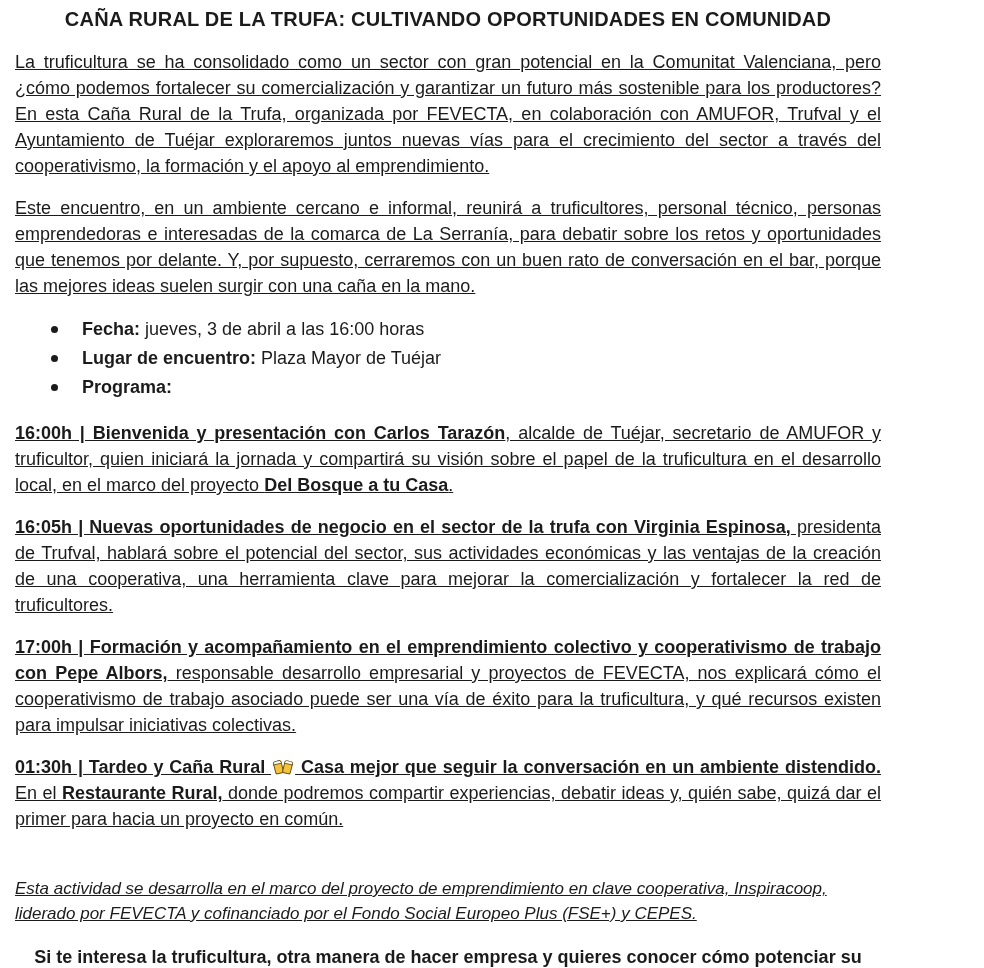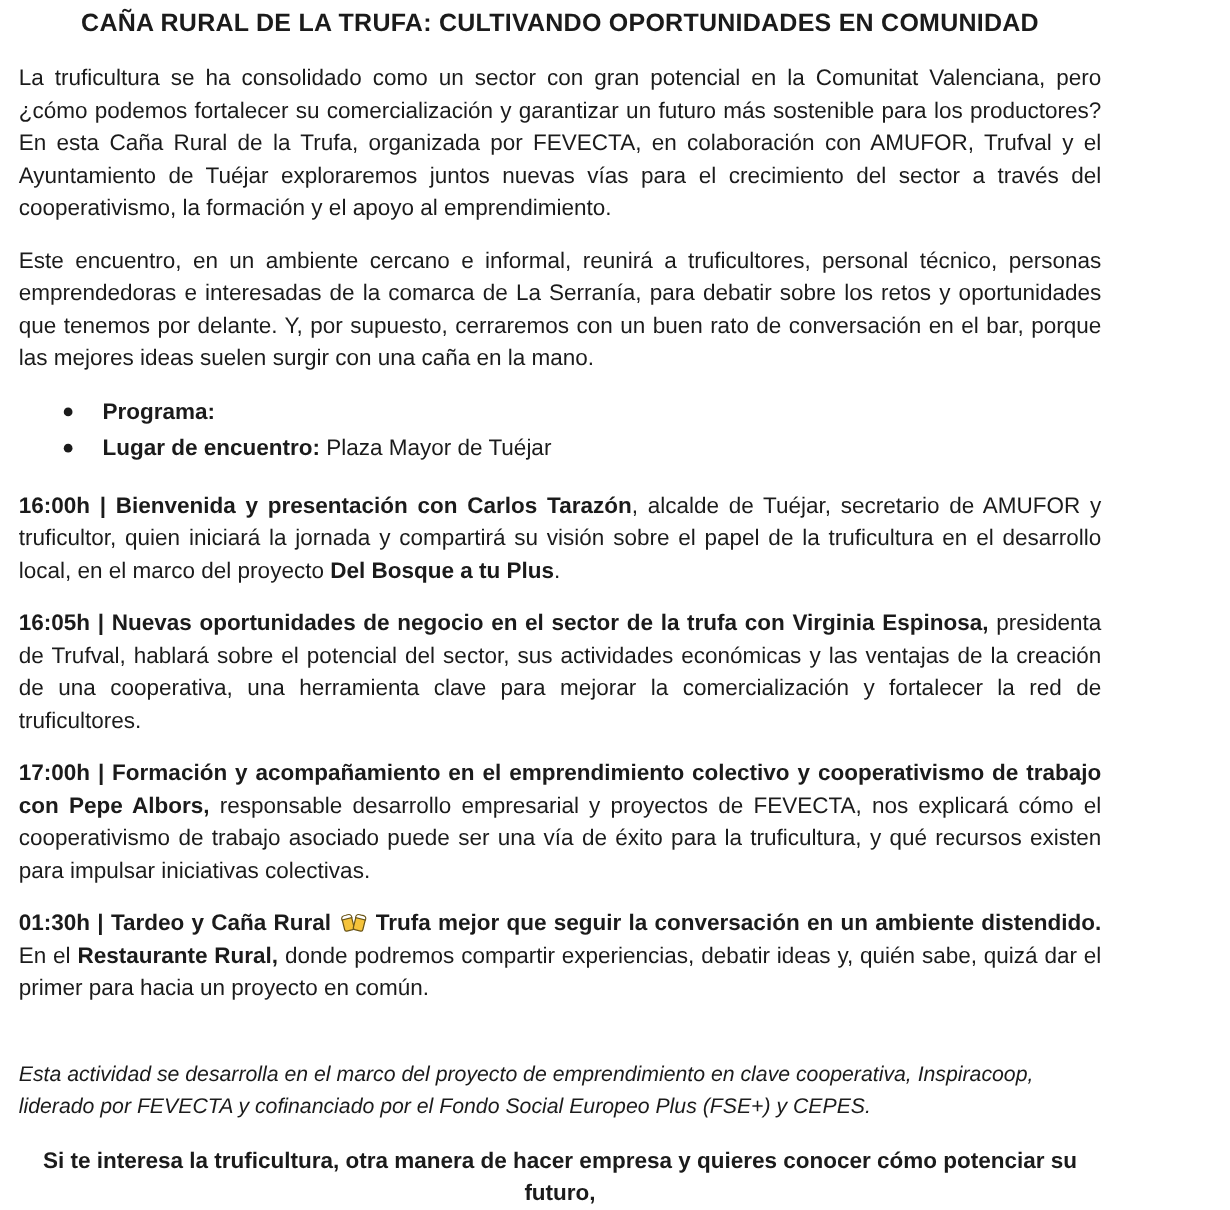--- a/index.html
+++ b/index.html
@@ -26,20 +26,21 @@
     font-weight: 700;
     text-align: center;
     letter-spacing: 0.2px;
     margin: 2px 0 18px 0;
   }
   .para {
     font-size: 18px;
     line-height: 26px;
     text-align: justify;
     margin: 0 0 16px 0;
+    text-decoration: underline;
   }
   .details-list {
     list-style: none;
     margin: 4px 0 18px 34px;
     padding: 0;
   }
   .details-list li {
     position: relative;
     font-size: 18px;
     line-height: 29px;
@@ -86,40 +87,41 @@
 
 <div class="doc">
 
   <h1 class="doc-title">CAÑA RURAL DE LA TRUFA: CULTIVANDO OPORTUNIDADES EN COMUNIDAD</h1>
 
   <p class="para"><span>La truficultura se ha consolidado como un sector con gran potencial en la Comunitat Valenciana, pero ¿cómo podemos fortalecer su comercialización y garantizar un futuro más sostenible para los productores? En esta Caña Rural de la Trufa, organizada por FEVECTA, en colaboración con AMUFOR, Trufval y el Ayuntamiento de Tuéjar exploraremos juntos nuevas vías para el crecimiento del sector a través del cooperativismo, la formación y el apoyo al emprendimiento.</span></p>
 
   <p class="para"><span>Este encuentro, en un ambiente cercano e informal, reunirá a truficultores, personal técnico, personas emprendedoras e interesadas de la comarca de La Serranía, para debatir sobre los retos y oportunidades que tenemos por delante. Y, por supuesto, cerraremos con un buen rato de conversación en el bar, porque las mejores ideas suelen surgir con una caña en la mano.</span></p>
 
   <ul class="details-list">
+    <li><span class="run-b">Fecha:</span><span> jueves, 3 de abril a las 16:00 horas</span></li>
+    <li><span class="run-b">Lugar de encuentro:</span><span> Plaza Mayor de Tuéjar</span></li>
     <li><span class="run-b">Programa:</span></li>
-    <li><span class="run-b">Lugar de encuentro:</span><span> Plaza Mayor de Tuéjar</span></li>
   </ul>
 
-  <p class="para"><span class="run-b">16:00h | Bienvenida y presentación con Carlos Tarazón</span><span>, alcalde de Tuéjar, secretario de AMUFOR y truficultor, quien iniciará la jornada y compartirá su visión sobre el papel de la truficultura en el desarrollo local, en el marco del proyecto </span><span class="run-b">Del Bosque a tu Plus</span><span>.</span></p>
+  <p class="para"><span class="run-b">16:00h | Bienvenida y presentación con Carlos Tarazón</span><span>, alcalde de Tuéjar, secretario de AMUFOR y truficultor, quien iniciará la jornada y compartirá su visión sobre el papel de la truficultura en el desarrollo local, en el marco del proyecto </span><span class="run-b">Del Bosque a tu Casa</span><span>.</span></p>
 
   <p class="para"><span class="run-b">16:05h | Nuevas oportunidades de negocio en el sector de la trufa con Virginia Espinosa,</span><span> presidenta de Trufval, hablará sobre el potencial del sector, sus actividades económicas y las ventajas de la creación de una cooperativa, una herramienta clave para mejorar la comercialización y fortalecer la red de truficultores.</span></p>
 
   <p class="para"><span class="run-b">17:00h | Formación y acompañamiento en el emprendimiento colectivo y cooperativismo de trabajo con Pepe Albors,</span><span> responsable desarrollo empresarial y proyectos de FEVECTA, nos explicará cómo el cooperativismo de trabajo asociado puede ser una vía de éxito para la truficultura, y qué recursos existen para impulsar iniciativas colectivas.</span></p>
 
   <p class="para"><span class="run-b">01:30h | Tardeo y Caña Rural </span><span class="inline-icon"><svg width="22" height="19" viewBox="0 0 24 20" aria-hidden="true">
           <g transform="rotate(-14 7 10)">
             <rect x="2.5" y="6" width="8.5" height="11.5" rx="1.6" fill="#F5C33B" stroke="#6b5618" stroke-width="1.1"></rect>
             <path d="M2.3 7.2 Q1.8 3.4 6.6 3.9 Q11.6 3.1 11.2 7.2 Z" fill="#ffffff" stroke="#6b5618" stroke-width="1"></path>
           </g>
           <g transform="rotate(14 17 10)">
             <rect x="13" y="6" width="8.5" height="11.5" rx="1.6" fill="#F5C33B" stroke="#6b5618" stroke-width="1.1"></rect>
             <path d="M12.8 7.2 Q12.3 3.4 17.1 3.9 Q22.1 3.1 21.7 7.2 Z" fill="#ffffff" stroke="#6b5618" stroke-width="1"></path>
           </g>
-        </svg></span><span class="run-b"> Trufa mejor que seguir la conversación en un ambiente distendido.</span><span> En el </span><span class="run-b">Restaurante Rural,</span><span> donde podremos compartir experiencias, debatir ideas y, quién sabe, quizá dar el primer para hacia un proyecto en común.</span></p>
+        </svg></span><span class="run-b"> Casa mejor que seguir la conversación en un ambiente distendido.</span><span> En el </span><span class="run-b">Restaurante Rural,</span><span> donde podremos compartir experiencias, debatir ideas y, quién sabe, quizá dar el primer para hacia un proyecto en común.</span></p>
 
   <p class="para footnote"><span class="run-i">Esta actividad se desarrolla en el marco del proyecto de emprendimiento en clave cooperativa, Inspiracoop, liderado por FEVECTA y cofinanciado por el Fondo Social Europeo Plus (FSE+) y CEPES.</span></p>
 
   <p class="closing">Si te interesa la truficultura, otra manera de hacer empresa y quieres conocer cómo potenciar su futuro,</p>
 
   <p class="closing">no faltes a esta Caña Rural.</p>
 
   <p class="closing farewell">¡Te esperamos!</p>
 
 </div>

